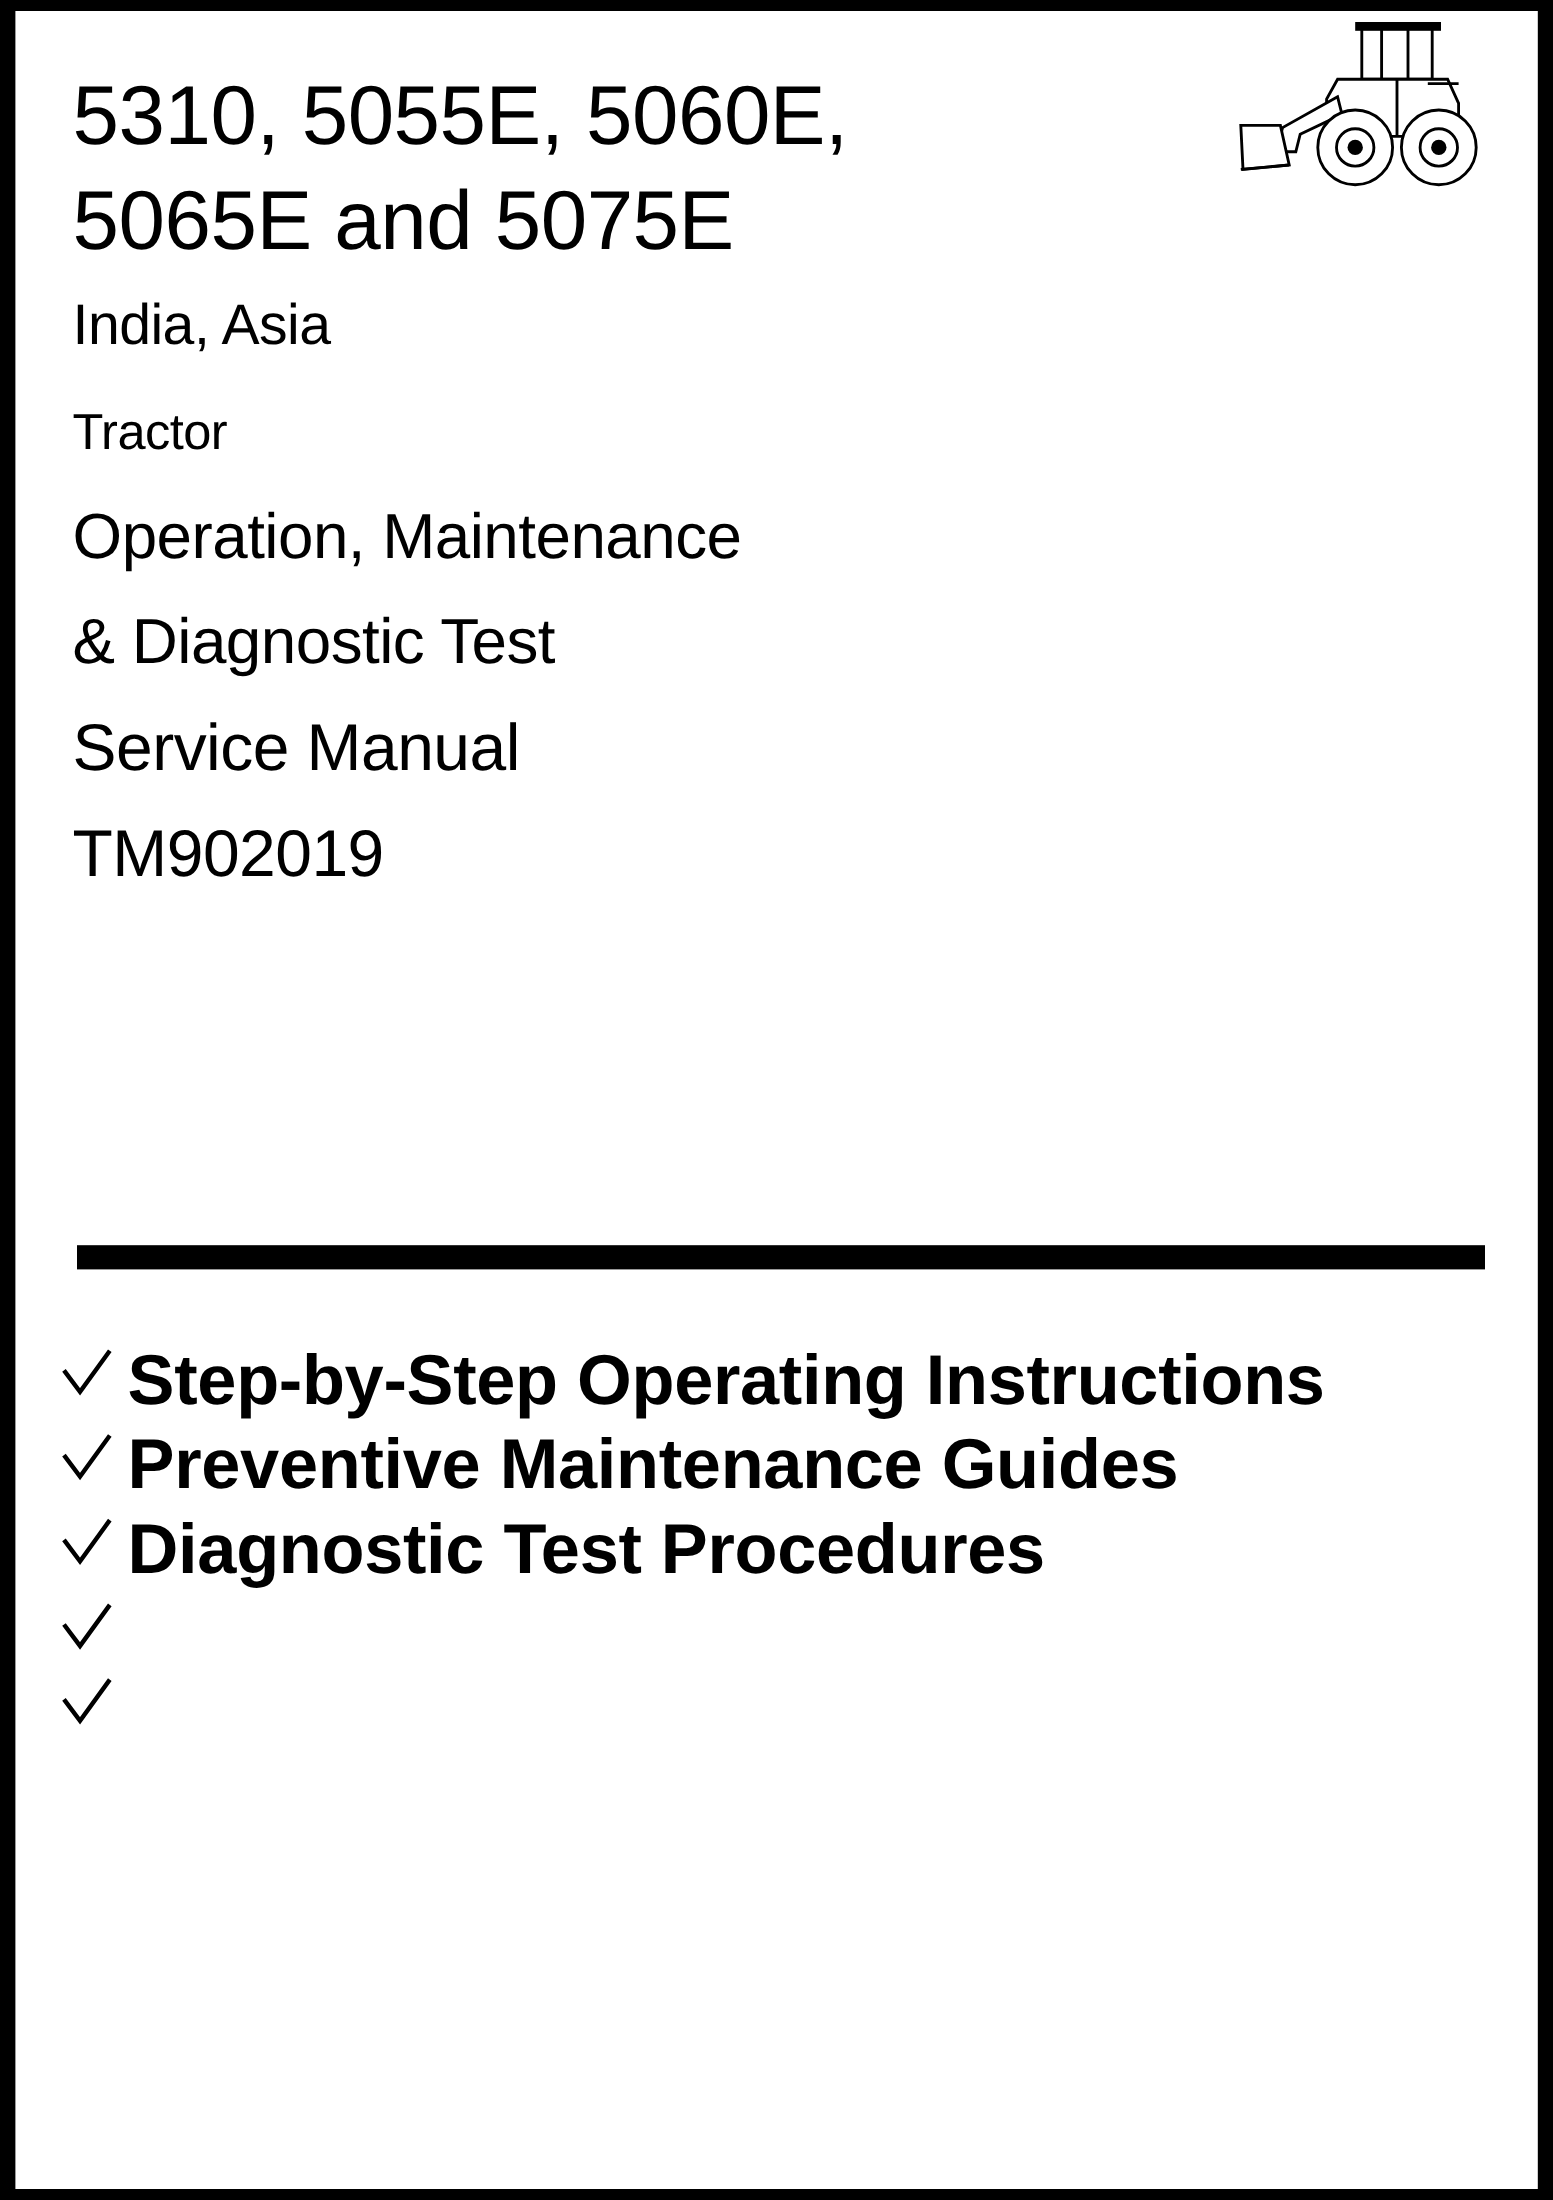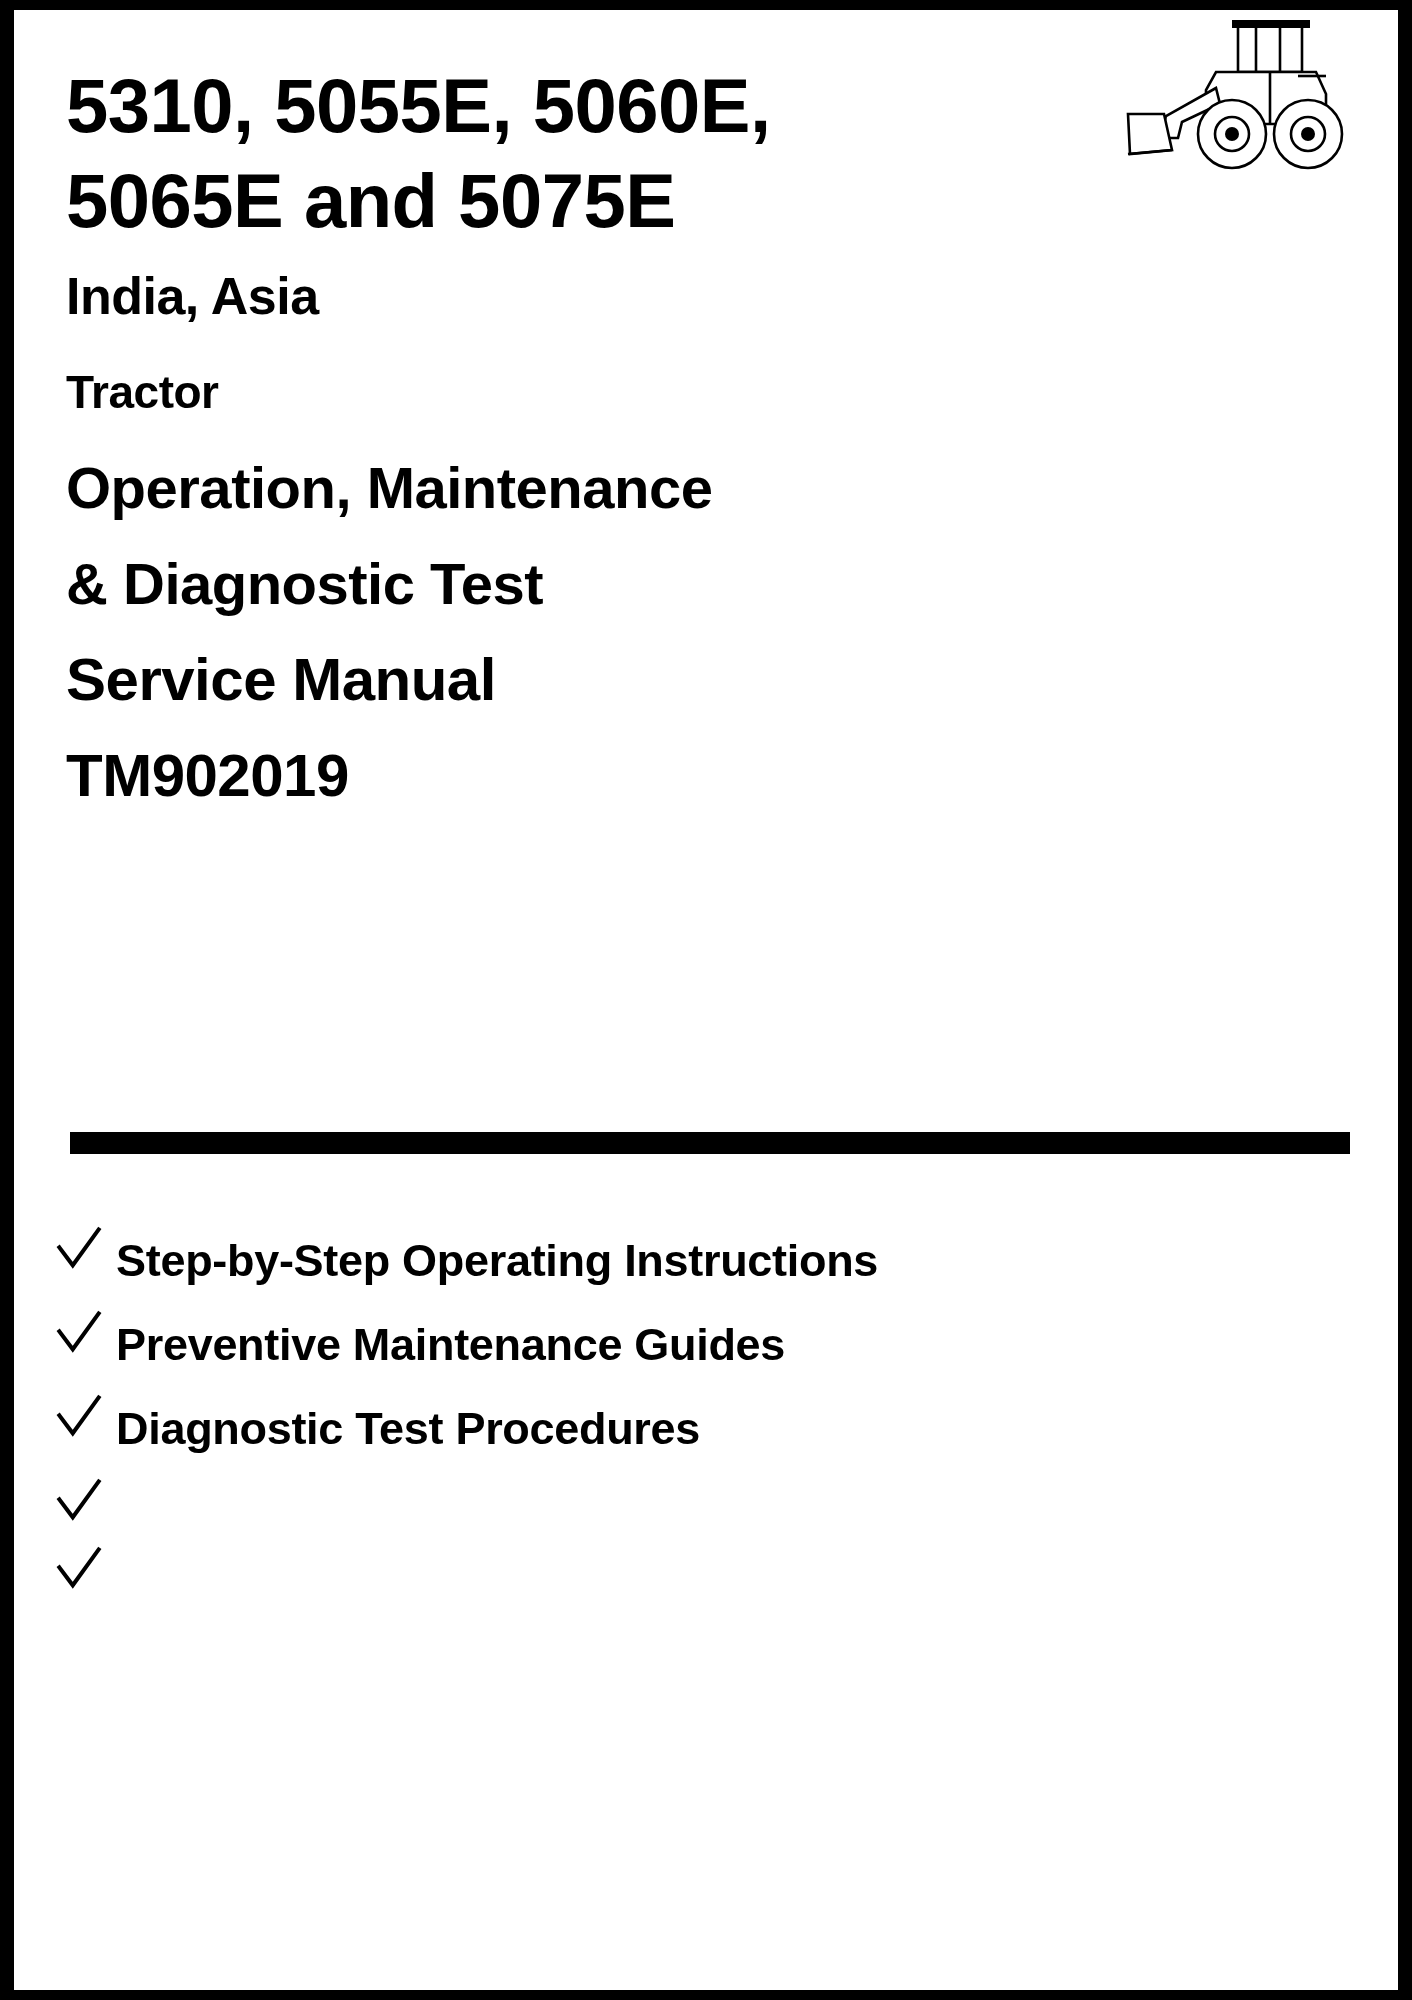--- a/index.html
+++ b/index.html
@@ -26,21 +26,21 @@
     position: relative;
     width: 100%;
     height: 100%;
     box-sizing: border-box;
     padding: 48px 52px 0 52px;
   }
   .title-block {
     width: 1060px;
   }
   .title-line {
-    font-weight: bold;
+    font-weight: normal;
     color: #000000;
     letter-spacing: -0.5px;
   }
   .t1 {
     font-size: 76px;
     line-height: 95px;
   }
   .t2 {
     font-size: 52px;
     line-height: 96px;
@@ -86,21 +86,21 @@
   .check-icon {
     width: 62px;
     flex: 0 0 62px;
     display: block;
     padding-top: 4px;
   }
   .check-icon svg {
     display: block;
   }
   .feature-text {
-    font-size: 45px;
+    font-size: 64px;
     font-weight: bold;
     color: #000000;
     line-height: 62px;
     letter-spacing: -0.3px;
     text-align: right;
   }
 </style>
 </head>
 <body>
 

